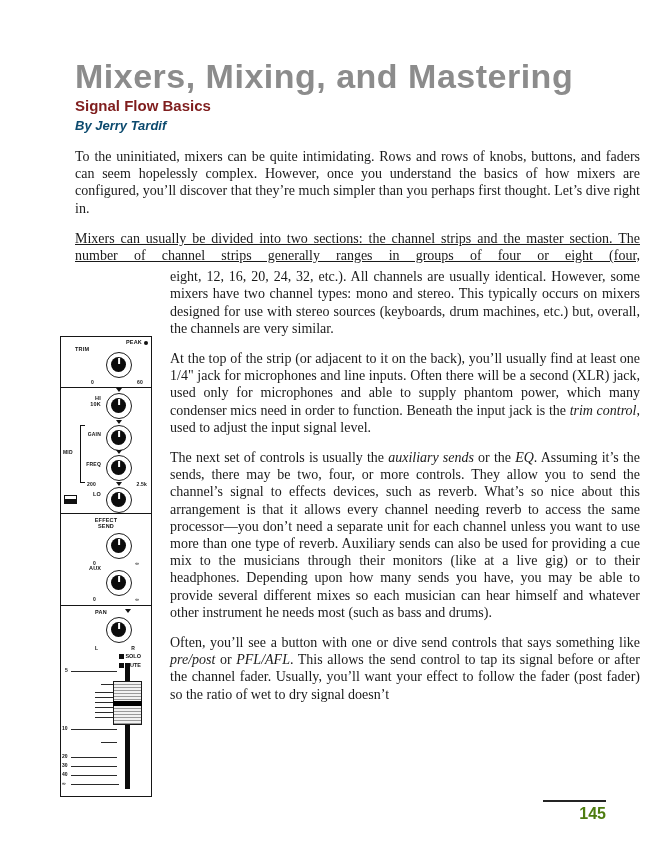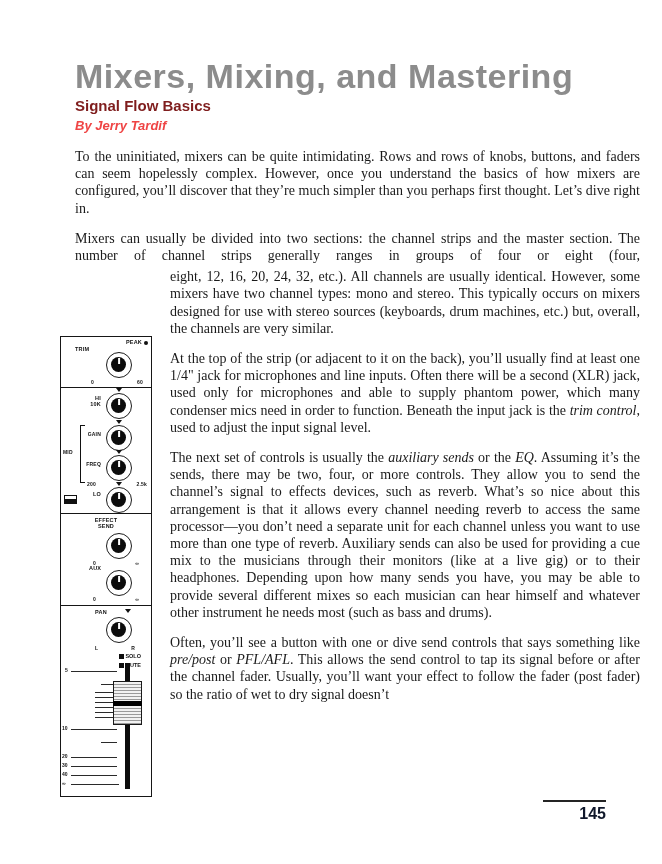--- a/index.html
+++ b/index.html
@@ -17,26 +17,26 @@
   .section-title {
     margin:30px 0 0; font-family:"Liberation Sans", sans-serif;
     font-size:21px; line-height:25px; font-weight:700; color:#141414; letter-spacing:-0.2px;
   }
   .subsection-title {
     margin:3px 0 0; font-family:"Liberation Sans", sans-serif;
     font-size:15px; line-height:18px; font-weight:700; color:#7f1d1d;
   }
   .byline {
     margin:2px 0 0; font-family:"Liberation Sans", sans-serif;
-    font-size:13px; line-height:17px; font-weight:700; font-style:italic; color:#ef4444;
+    font-size:13px; line-height:17px; font-weight:700; font-style:italic; color:#0c4a6e;
   }
 
   .article { margin-top:14px; font-size:14px; line-height:17.2px; }
   .para { margin:0 0 13px; text-align:justify; }
-  .para.cont-start { margin-bottom:0; text-align-last:justify; }
+  .para.cont-start { margin-bottom:0; text-align-last:justify;text-decoration:underline; }
   .para.cont-rest { margin-top:4px; }
   .wrapped { margin-left:95px; }
   .article i { }
 
   
   .strip {
     position:absolute; left:60px; top:336px; width:92px; height:461px;
     border:1.5px solid #161616; background:#fff; box-sizing:border-box;
     font-family:"Liberation Sans", sans-serif; color:#111;
   }
@@ -70,21 +70,21 @@
                border:1.5px solid #1a1a1a;
                background:repeating-linear-gradient(#f2f2f2 0 2px, #9a9a9a 2px 3px); }
   .fader-cap::after { content:''; position:absolute; left:-1px; right:-1px; top:19px; height:5px; background:#000; }
   .tick { position:absolute; border-top:1px solid #2a2a2a; }
   .tick-lbl { position:absolute; font-size:5px; line-height:5px; font-weight:700; }
 
   
   .footer { position:absolute; left:543px; top:800px; width:63px; }
   .footer-rule { border-top:2px solid #242424; margin-bottom:3px; }
   .page-num { text-align:right; font-family:"Liberation Sans", sans-serif;
-              font-size:16px; font-weight:700; color:#0f172a; }
+              font-size:16px; font-weight:700; color:#4d7c0f; }
 </style>
 </head>
 <body>
 
 <div class="page">
 
   <div class="content">
     <h1 class="chapter-title">Mixers, Mixing, and Mastering</h1>
     <h3 class="subsection-title">Signal Flow Basics</h3>
     <div class="byline">By Jerry Tardif</div>

